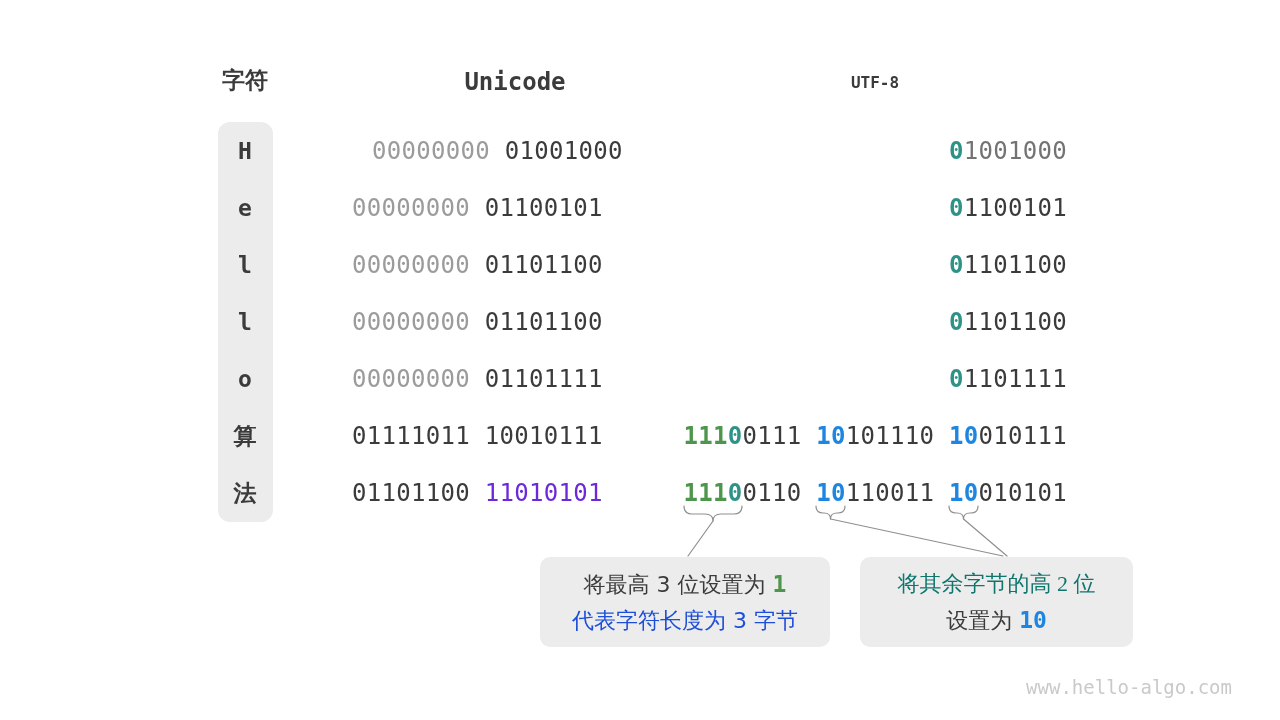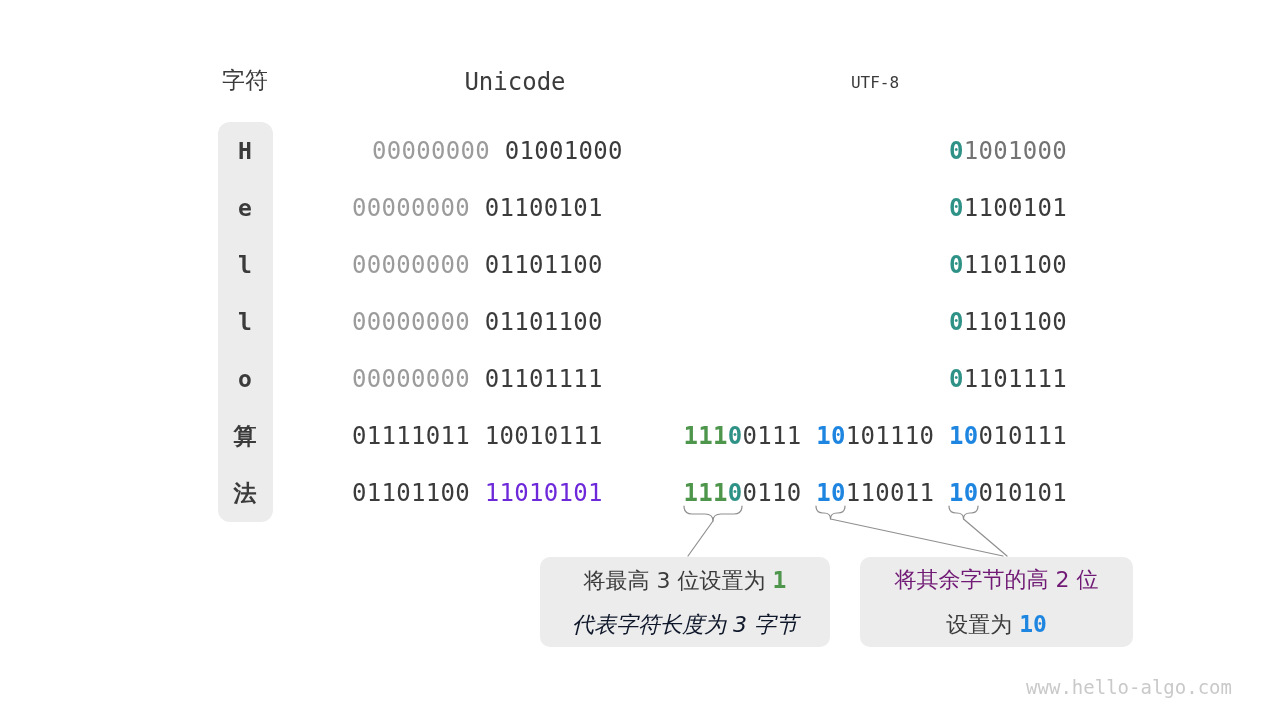--- a/index.html
+++ b/index.html
@@ -8,21 +8,21 @@
     width: 1280px;
     height: 720px;
     background: #ffffff;
     overflow: hidden;
     font-family: "DejaVu Sans", "Liberation Sans", sans-serif;
     color: #3b3b3b;
   }
   .hdr {
     position: absolute;
     transform: translate(-50%, -50%);
-    font-weight: normal;
+    font-weight: bold;
     white-space: nowrap;
   }
   .hdr-char    { left: 245px;  top: 80px; font-size: 23px; }
   .hdr-unicode { left: 480px;  top: 82px; font-size: 24px; font-family: "DejaVu Sans Mono", "Liberation Mono", monospace; margin-left: 35px; }
   .hdr-utf8    { left: 875px;  top: 82px; font-size: 16px; font-family: "DejaVu Sans Mono", "Liberation Mono", monospace; }
 
   .char-rail {
     position: absolute;
     left: 218px; top: 122px;
     width: 55px; height: 400px;
@@ -70,21 +70,21 @@
     background: #ececec;
     border-radius: 10px;
     display: flex;
     flex-direction: column;
     justify-content: center;
     align-items: center;
   }
   #callout-0 { left: 540px; width: 290px; }
   #callout-1 { left: 860px; width: 273px; }
   .callout-line {
-    line-height: 44px;
+    line-height: 36px;
     font-size: 22px;
     white-space: pre;
     text-align: center;
   }
   .callout .emph {
     font-family: "DejaVu Sans Mono", "Liberation Mono", monospace;
     font-weight: bold;
     font-size: 23px;
   }
 
@@ -135,21 +135,21 @@
     <path d="M684 506 Q684 514 692 514 H705 Q713 514 713 521 Q713 514 721 514 H734 Q742 514 742 506"></path>
     <path d="M816 506 Q816 513 823 513 H824 Q830.5 513 830.5 519 Q830.5 513 837 513 H838 Q845 513 845 506"></path>
     <path d="M949 506 Q949 513 956 513 H957 Q963.5 513 963.5 519 Q963.5 513 970 513 H971 Q978 513 978 506"></path>
     <path d="M713 521 L688 556"></path>
     <path d="M830.5 519 L1003 556"></path>
     <path d="M963.5 519 L1007 556"></path>
   </svg>
 
   <div class="callout" id="callout-0">
       <div class="callout-line"><span style="color: rgb(59, 59, 59);">将最高 3 位设置为 </span><span class="emph" style="color: rgb(79, 150, 77);">1</span></div>
-      <div class="callout-line"><span style="color: #0f172a; font-style: italic;">代表字符长度为 3 字节</span></div>
+      <div class="callout-line"><span style="color: #1d4ed8;">代表字符长度为 3 字节</span></div>
     </div>
   <div class="callout" id="callout-1">
-      <div class="callout-line"><span style="color: #701a75;">将其余字节的高 2 位</span></div>
+      <div class="callout-line"><span style="color: #0f766e; font-family: Liberation Serif, serif;">将其余字节的高 2 位</span></div>
       <div class="callout-line"><span style="color: rgb(59, 59, 59);">设置为 </span><span class="emph" style="color: rgb(30, 134, 224);">10</span></div>
     </div>
 
   <div class="watermark">www.hello-algo.com</div>
 </div>
 
 </body></html>

